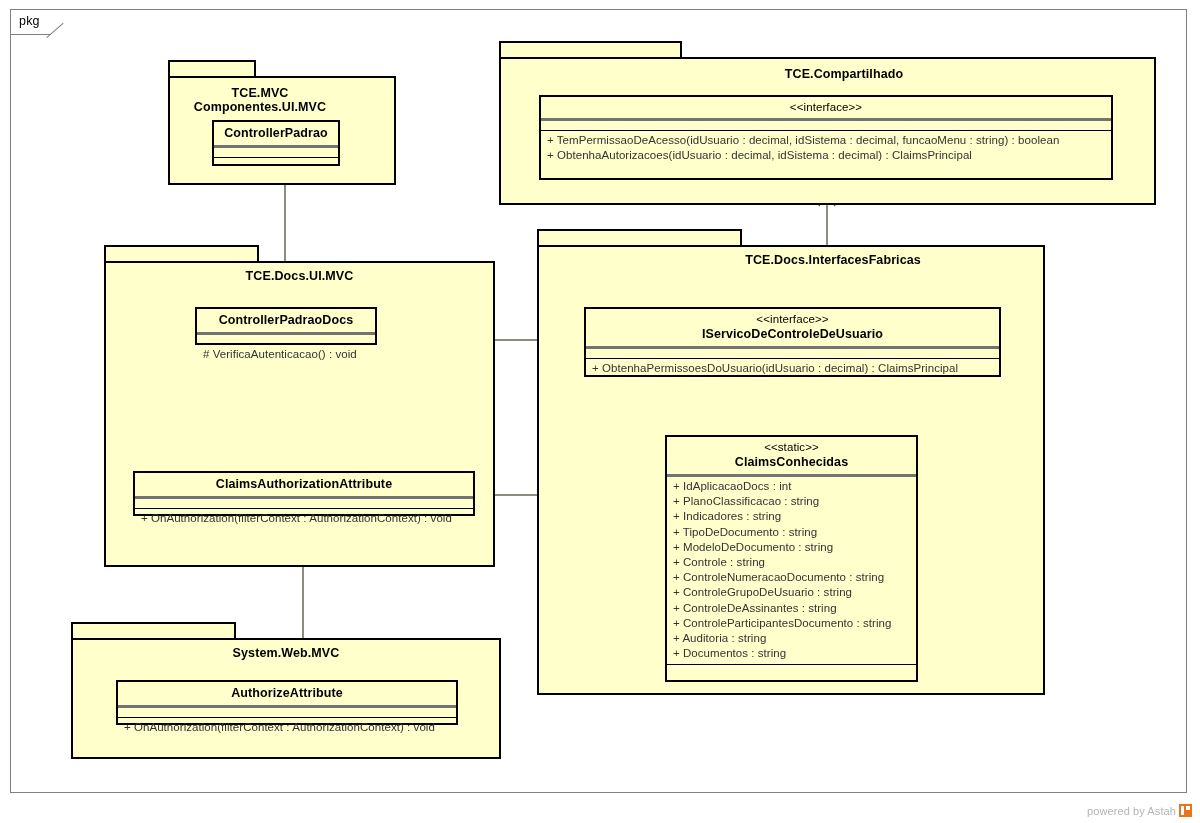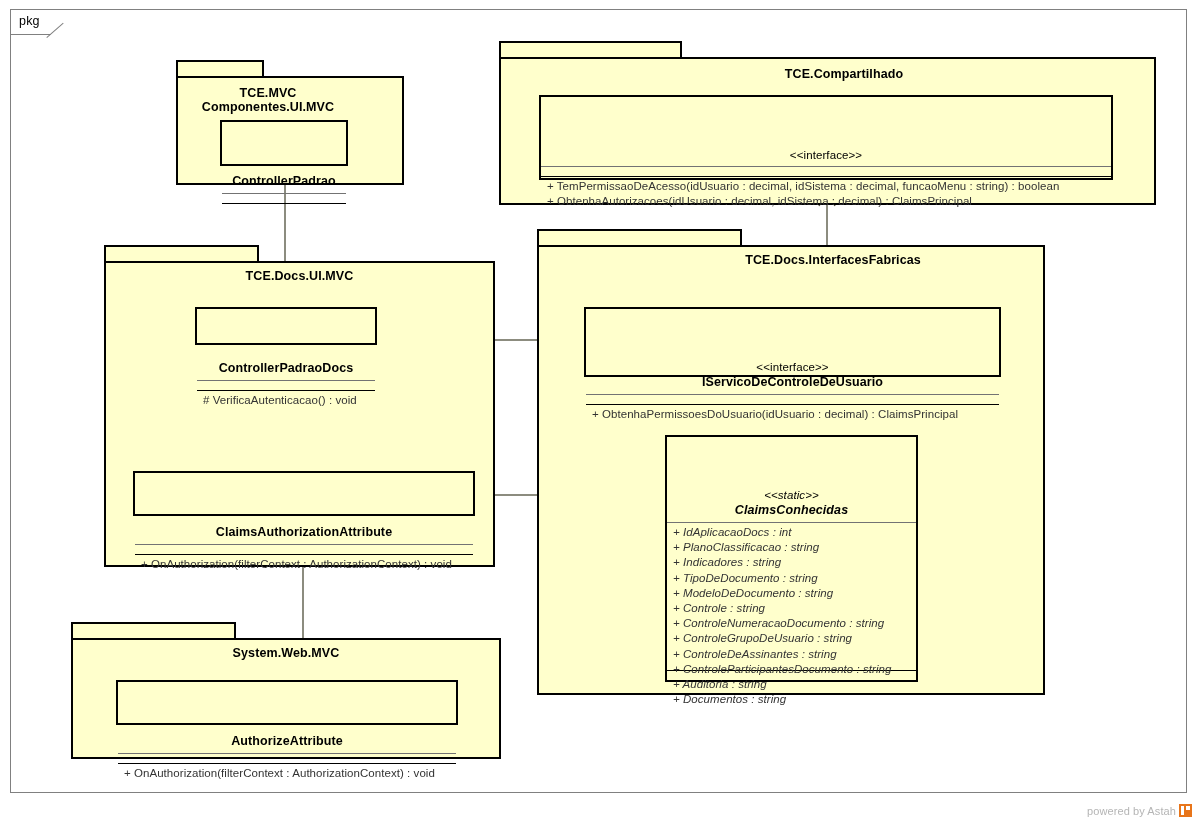--- a/index.html
+++ b/index.html
@@ -98,22 +98,21 @@
     position: absolute;
     background: #ffffcc;
     border: 2px solid #000000;
     box-sizing: border-box;
     display: flex;
     flex-direction: column;
   }
   .cls-head {
     padding: 3px 6px 4px 6px;
     text-align: center;
-    border-bottom: 1px solid #737373;
-    margin-top: 48px;
+    border-bottom: 3px solid #737373;
   }
   .cls-stereo {
     font-size: 11.5px;
     color: #000000;
     line-height: 14px;
     letter-spacing: 0.1px;
   }
   .cls-title {
     font-size: 12.5px;
     font-weight: bold;
@@ -238,21 +237,21 @@
       <line class="edge-line" x1="827" y1="245" x2="827" y2="194"></line>
       <polyline class="edge-head-open" points="819,206 827,192 835,206"></polyline>
     </g>
 
     <g>
       <line class="edge-line" x1="827" y1="380" x2="827" y2="434"></line>
       <polyline class="edge-head-open" points="819,422 827,436 835,422"></polyline>
     </g>
   </svg>
 
-  <div class="pkg" style="left:176px; top:60px; width:184px; height:125px;">
+  <div class="pkg" style="left:168px; top:60px; width:184px; height:125px;">
     <div class="pkg-tab" style="width:88px; height:18px;"></div>
     <div class="pkg-body" style="left:0; top:16px; width:228px; height:109px;"></div>
     <div class="pkg-name" style="top:26px;">TCE.MVC Componentes.UI.MVC</div>
 
     <div class="cls" style="left:44px; top:60px; width:128px; height:46px;">
       <div class="cls-head">
         <div class="cls-title">ControllerPadrao</div>
       </div>
       <div class="cls-compartment empty"></div>
       <div class="cls-compartment empty"></div>
@@ -311,21 +310,21 @@
       <div class="cls-head">
         <div class="cls-stereo">&lt;&lt;interface&gt;&gt;</div>
         <div class="cls-title">IServicoDeControleDeUsuario</div>
       </div>
       <div class="cls-compartment empty"></div>
       <div class="cls-compartment">
         <div class="member">+ ObtenhaPermissoesDoUsuario(idUsuario : decimal) : ClaimsPrincipal</div>
       </div>
     </div>
 
-    <div class="cls" style="left:128px; top:206px; width:253px; height:247px;font-style:italic;">
+    <div class="cls" style="left:128px; top:206px; width:253px; height:247px;">
       <div class="cls-head">
         <div class="cls-stereo">&lt;&lt;static&gt;&gt;</div>
         <div class="cls-title">ClaimsConhecidas</div>
       </div>
       <div class="cls-compartment">
         <div class="member">+ IdAplicacaoDocs : int</div>
         <div class="member">+ PlanoClassificacao : string</div>
         <div class="member">+ Indicadores : string</div>
         <div class="member">+ TipoDeDocumento : string</div>
         <div class="member">+ ModeloDeDocumento : string</div>

